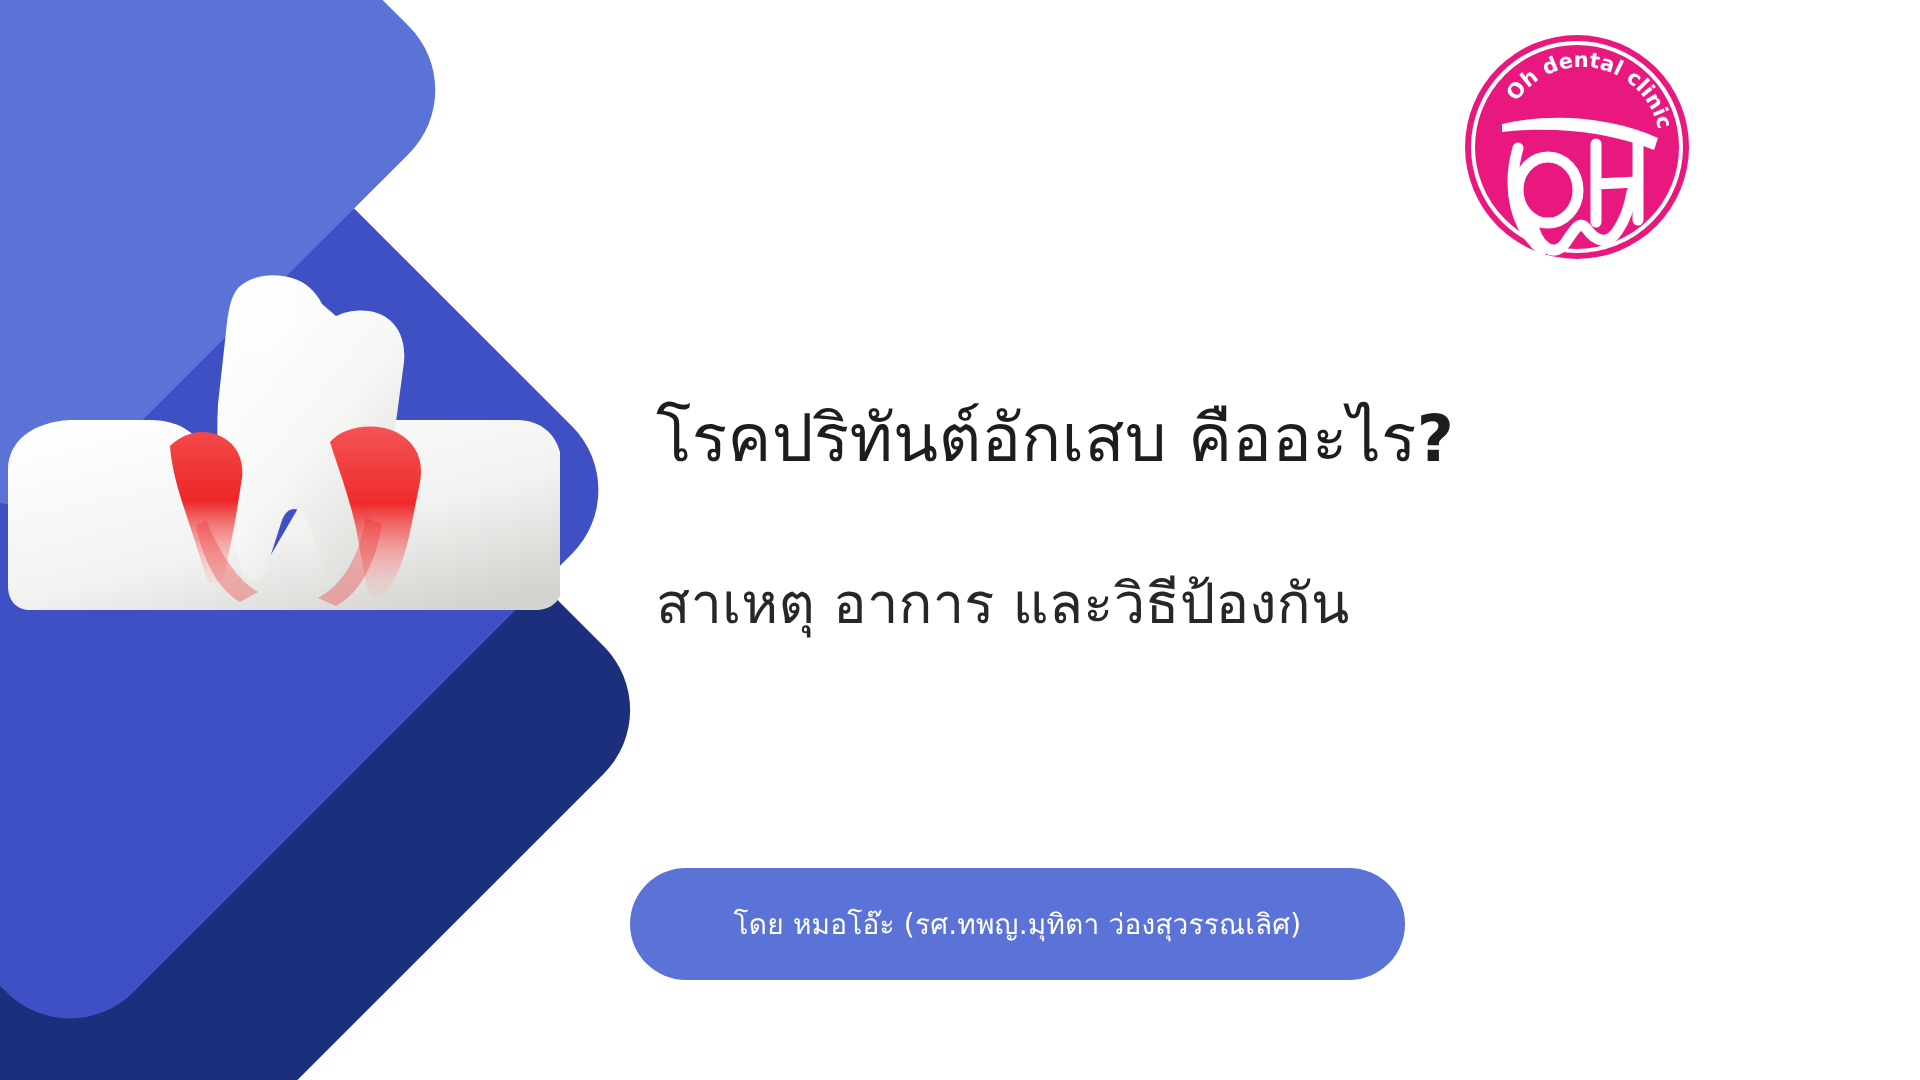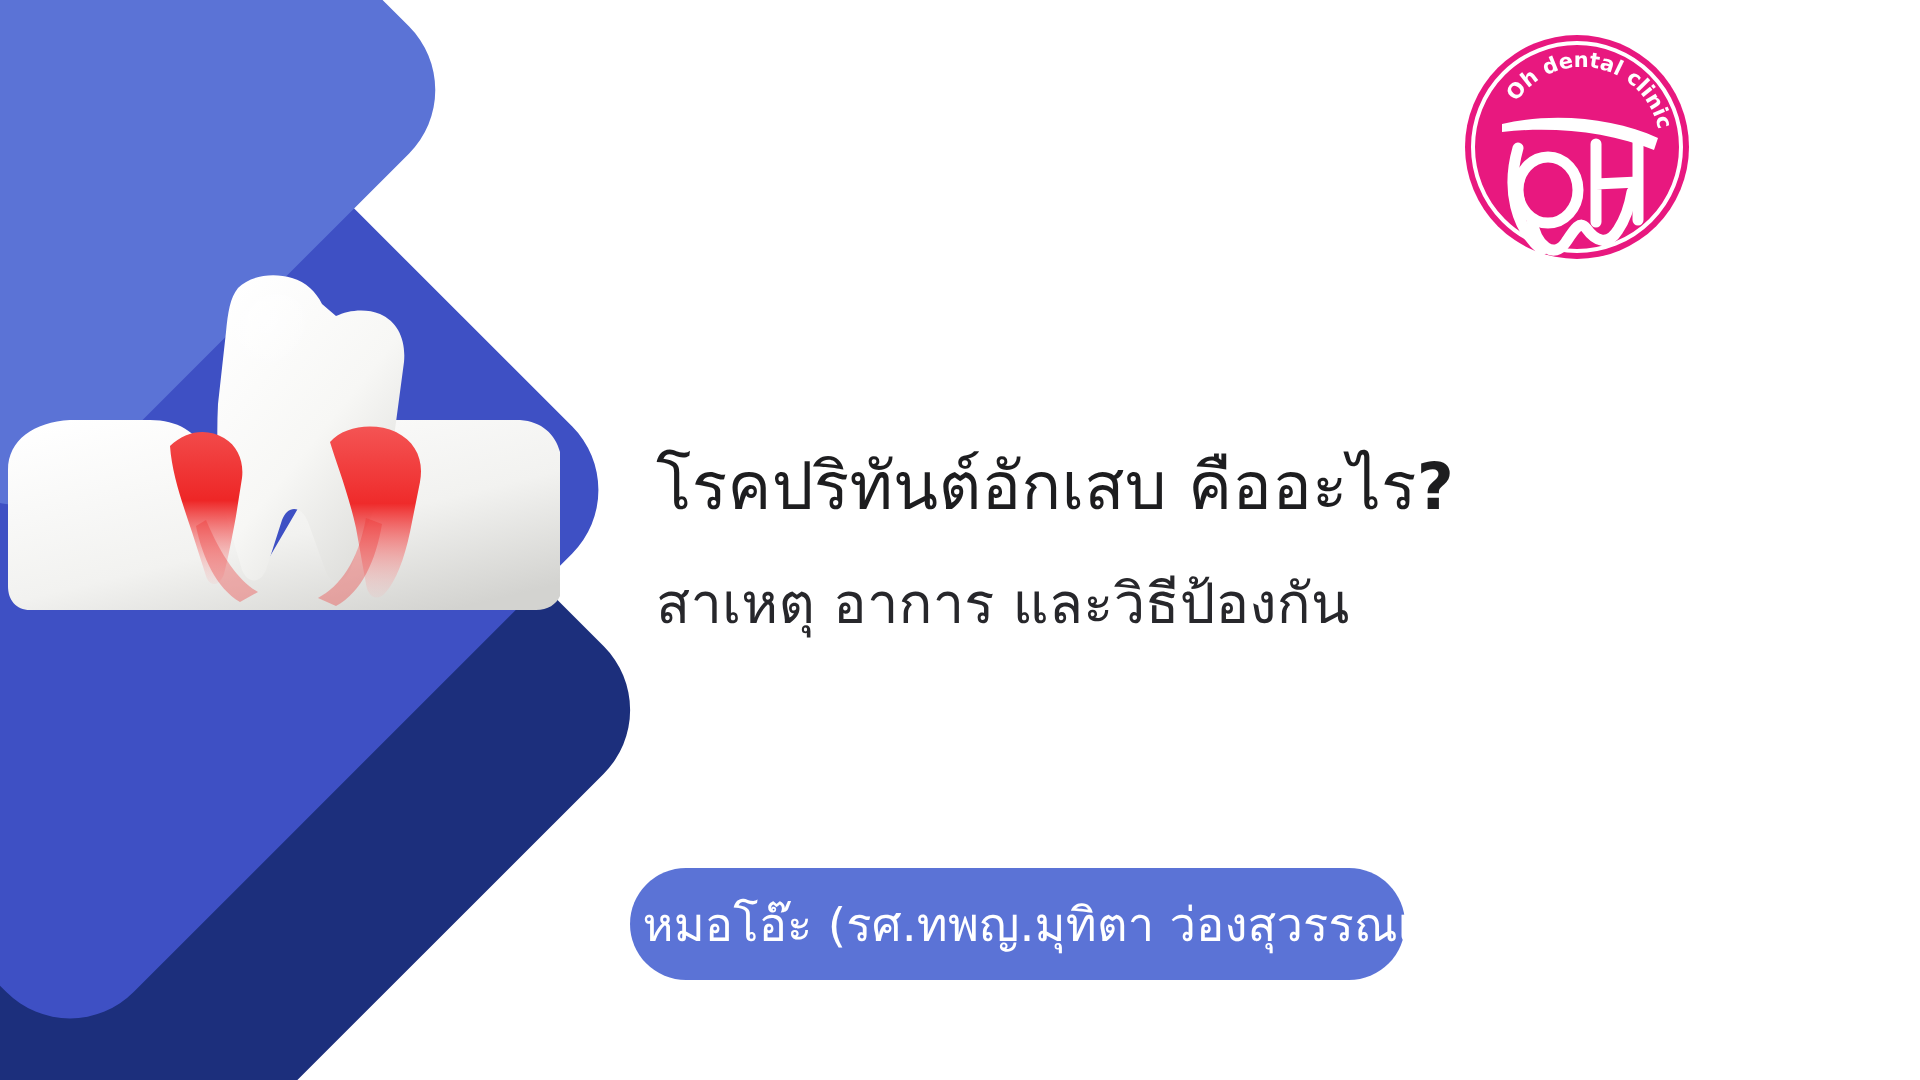--- a/index.html
+++ b/index.html
@@ -34,39 +34,39 @@
   .logo{position:absolute;left:1462px;top:32px;width:230px;height:230px;}
   .logo svg{display:block;width:100%;height:100%;}
 
   
   .content{
     position:absolute;left:650px;top:0;width:1230px;height:1080px;
   }
   .headline{
     position:absolute;left:6px;top:400px;width:1200px;
     font-size:66px;line-height:1.18;font-weight:500;color:#1d1d1f;
-    letter-spacing:0.2px;white-space:nowrap;margin-top:48px;
+    letter-spacing:0.2px;white-space:nowrap;
   }
   .headline .qmark{font-weight:800;font-size:64px;}
   .subhead{
     position:absolute;left:6px;top:570px;width:1200px;
     font-size:56px;line-height:1.2;font-weight:400;color:#27272b;
     letter-spacing:0.2px;white-space:nowrap;
   }
 
   
   .author-pill{
     position:absolute;left:-20px;top:868px;
     width:775px;height:112px;border-radius:56px;
     background:#5B73D6;
     display:flex;align-items:center;justify-content:center;
     box-sizing:border-box;padding:0 26px;
   }
   .author-pill .author-text{
-    color:#ffffff;font-size:47px;font-weight:500;letter-spacing:0.2px;
+    color:#ffffff;font-size:28px;font-weight:500;letter-spacing:0.2px;
     white-space:nowrap;
   }
 </style>
 </head>
 <body>
 
 <div class="slide">
 
   <div class="deco-layer">
     <div class="diamond diamond-navy"></div>

